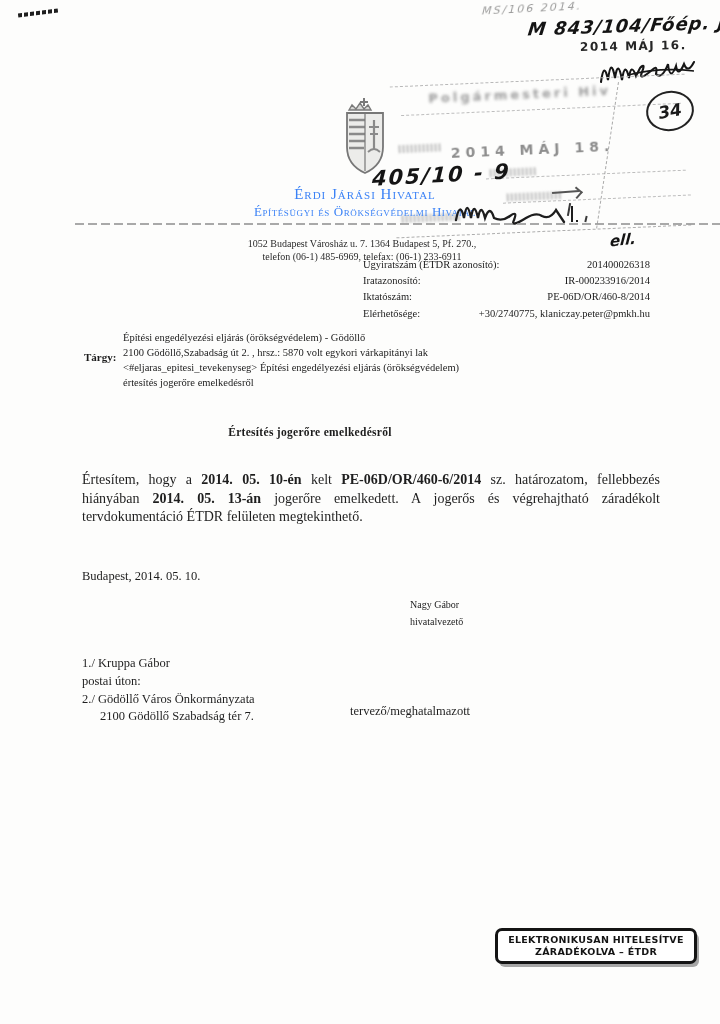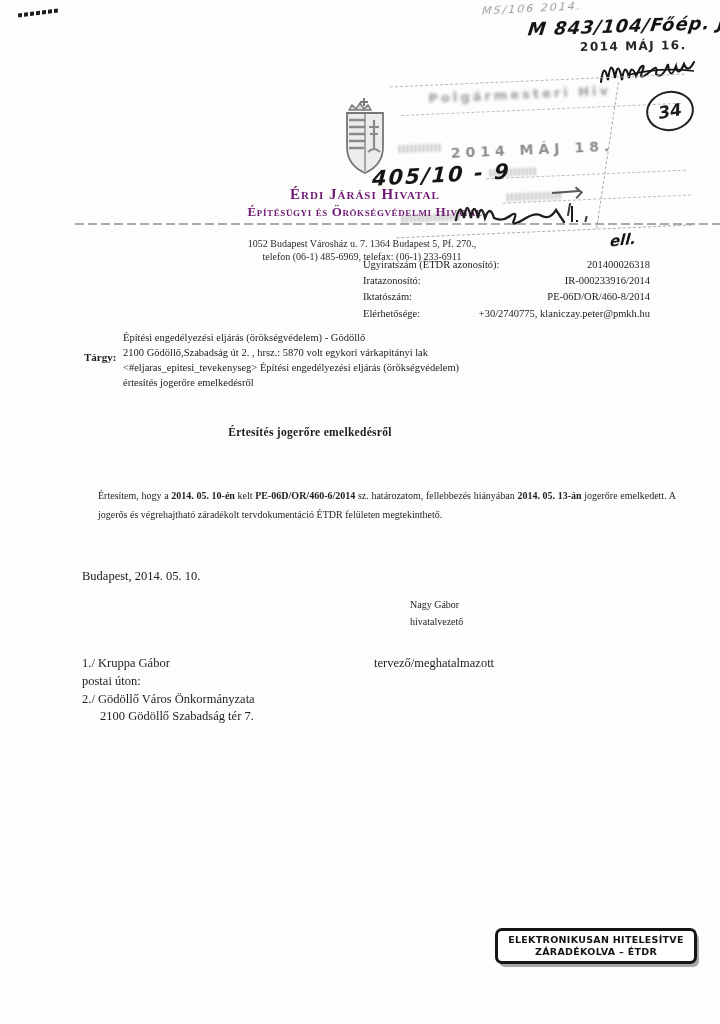--- a/index.html
+++ b/index.html
@@ -44,49 +44,49 @@
     transform:rotate(8.5deg);transform-origin:top left;opacity:.85;}
   .arrow-mark{left:552px;top:191px;width:27px;height:0;border-top:2px solid #555;
     transform:rotate(-4deg);}
   .arrow-mark::after{content:"";position:absolute;right:-2px;top:-4px;width:7px;height:7px;
     border-top:2px solid #555;border-right:2px solid #555;transform:rotate(45deg);}
   .tick{width:2px;background:#3a3a3a;}
 
   
   .coa{left:337px;top:96px;opacity:.8;filter:blur(.4px);}
   .letterhead{left:125px;top:186px;width:480px;text-align:center;font-variant:small-caps;
-    font-weight:bold;color:#701a75;}
+    font-weight:normal;color:#3b82f6;}
   .lh1{font-size:15px;letter-spacing:1px;}
   .lh2{font-size:13px;letter-spacing:.6px;margin-top:1px;}
   .rule{left:75px;top:223px;width:645px;height:2px;opacity:.75;
     background:repeating-linear-gradient(90deg,#8d8d8d 0 9px,transparent 9px 13px);}
   .address{left:182px;top:237px;width:360px;text-align:center;font-size:10px;
     line-height:13px;color:#2a2a2a;font-family:Liberation Serif, serif;}
 
   
   .ref{left:363px;top:259px;width:287px;font-size:10.5px;}
   .ref-row{display:flex;justify-content:space-between;height:16.2px;align-items:baseline;}
   .ref-label{font-weight:normal;white-space:nowrap;}
   .ref-value{white-space:nowrap;text-align:right;}
 
   
   .subject-label{left:84px;top:351px;font-size:11px;font-weight:bold;}
   .subject-lines{left:123px;top:331px;width:360px;font-size:10.5px;line-height:14.9px;color:#222;}
 
   
   .doc-title{left:180px;top:426px;width:260px;text-align:center;font-weight:bold;font-size:11.5px;
     letter-spacing:.3px;}
-  .body-par{left:82px;top:471px;width:578px;margin:16px;font-size:10px;line-height:18.6px;
+  .body-par{left:82px;top:471px;width:578px;margin:0;font-size:14px;line-height:18.6px;
     text-align:justify;color:#1e1e1e;}
   .dateline{left:82px;top:569px;font-size:12.5px;}
   .sigblock{left:410px;top:596px;width:160px;text-align:left;font-size:10px;line-height:17px;}
 
   
   .dist{left:82px;top:655px;font-size:12.5px;line-height:17.8px;color:#1e1e1e;}
-  .dist-row .role{position:absolute;left:292px;white-space:nowrap;}
+  .dist-row .role{position:absolute;left:268px;white-space:nowrap;margin-top:48px;}
   .dist-row{position:relative;}
   .indent{padding-left:18px;}
 
   
   .footer-stamp{left:495px;top:928px;width:196px;height:30px;border:3px solid #141414;
     border-radius:7px;box-shadow:3px 4px 0 -1px rgba(95,95,95,.55);
     display:flex;flex-direction:column;align-items:center;justify-content:center;
     font-family:"DejaVu Sans",sans-serif;font-weight:bold;font-size:9.5px;line-height:12px;
     letter-spacing:.3px;color:#141414;text-align:center;background:#fff;}
 </style>

